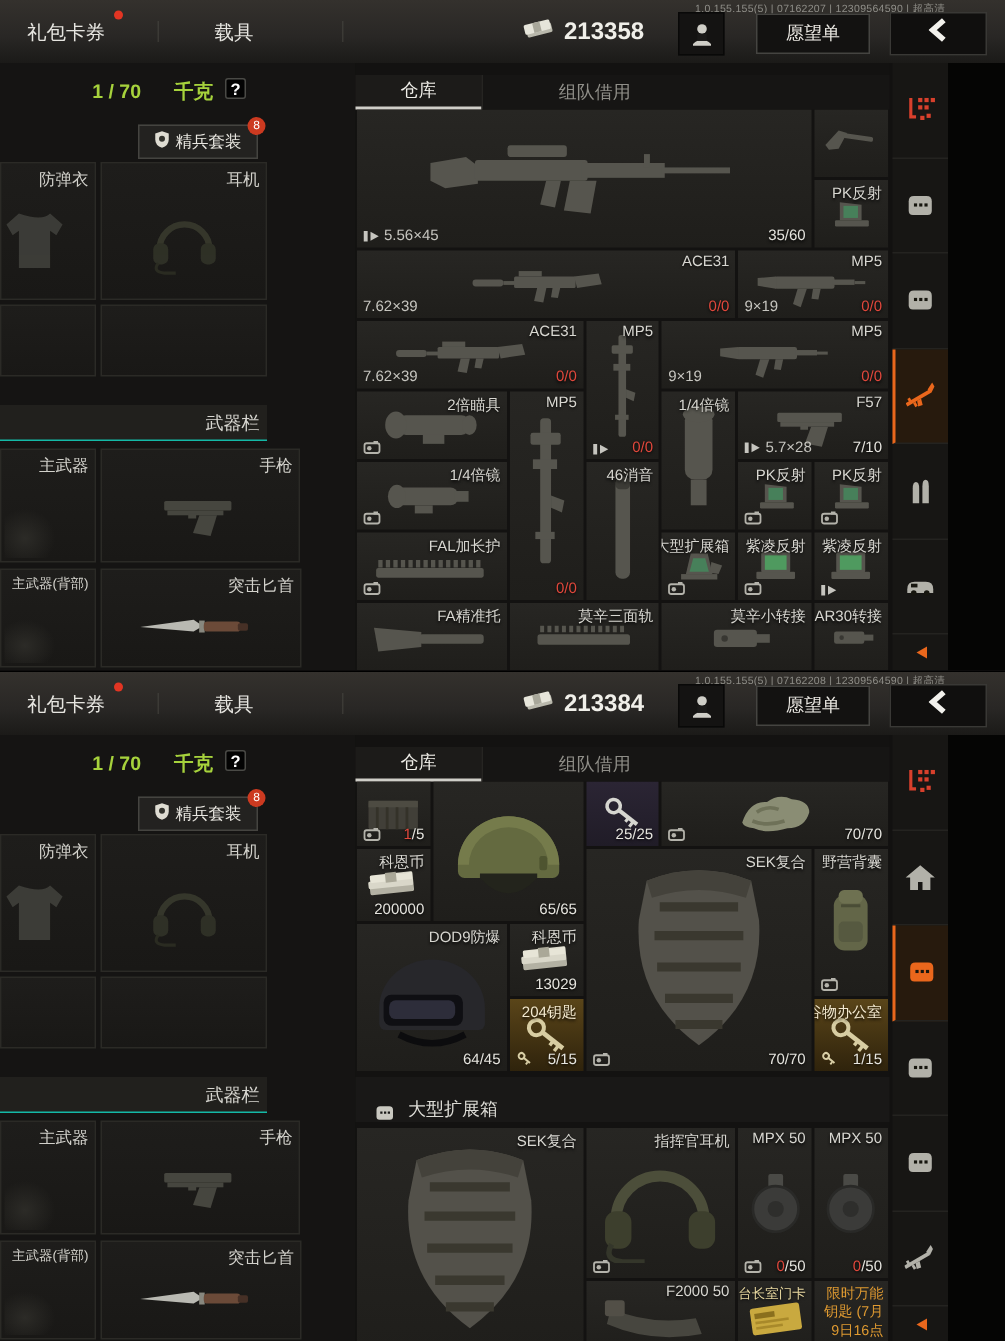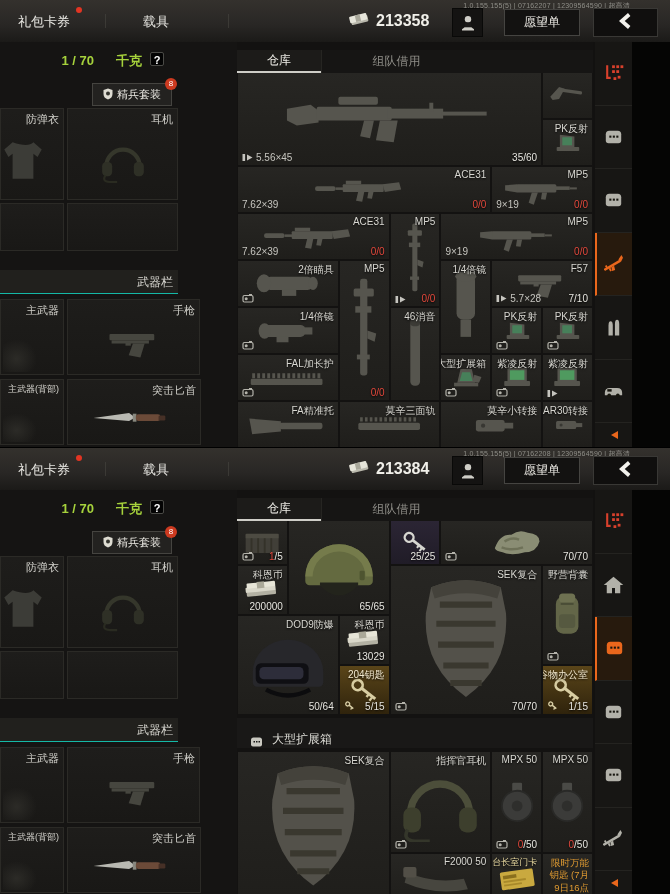--- a/index.html
+++ b/index.html
@@ -802,21 +802,21 @@
           <div class="cell" style="grid-area: 3 / 1 / span 2 / span 2;">
             <div class="img">
               <svg viewBox="0 0 120 100">
                 <path d="M12 60 a48 44 0 0 1 96 0 v14 a6 6 0 0 1 -6 6 H18 a6 6 0 0 1 -6 -6 z" fill="#27272b"></path>
                 <rect x="16" y="48" width="72" height="28" rx="7" fill="#0f0f13"></rect>
                 <rect x="21" y="53" width="60" height="17" rx="6" fill="#2d2d3a"></rect>
                 <path d="M30 84 q30 16 60 0" stroke="#0c0c0e" stroke-width="6" fill="none"></path>
               </svg>
             </div>
             <div class="lbl">DOD9防爆</div>
-            <div class="br">50/64</div>
+            <div class="br">64/45</div>
           </div>
           <div class="cell" style="grid-area: 3 / 3 / span 1 / span 1;">
             <div class="img">
               <svg viewBox="0 0 110 70">
                 <g transform="rotate(-6 55 35)">
                   <rect x="12" y="36" width="80" height="14" rx="3" fill="#b3b1a3"></rect>
                   <rect x="10" y="25" width="82" height="14" rx="3" fill="#d9d7c9"></rect>
                   <rect x="14" y="14" width="78" height="14" rx="3" fill="#e7e5d7"></rect>
                   <rect x="42" y="12" width="20" height="18" fill="#aaa898"></rect>
                 </g>

